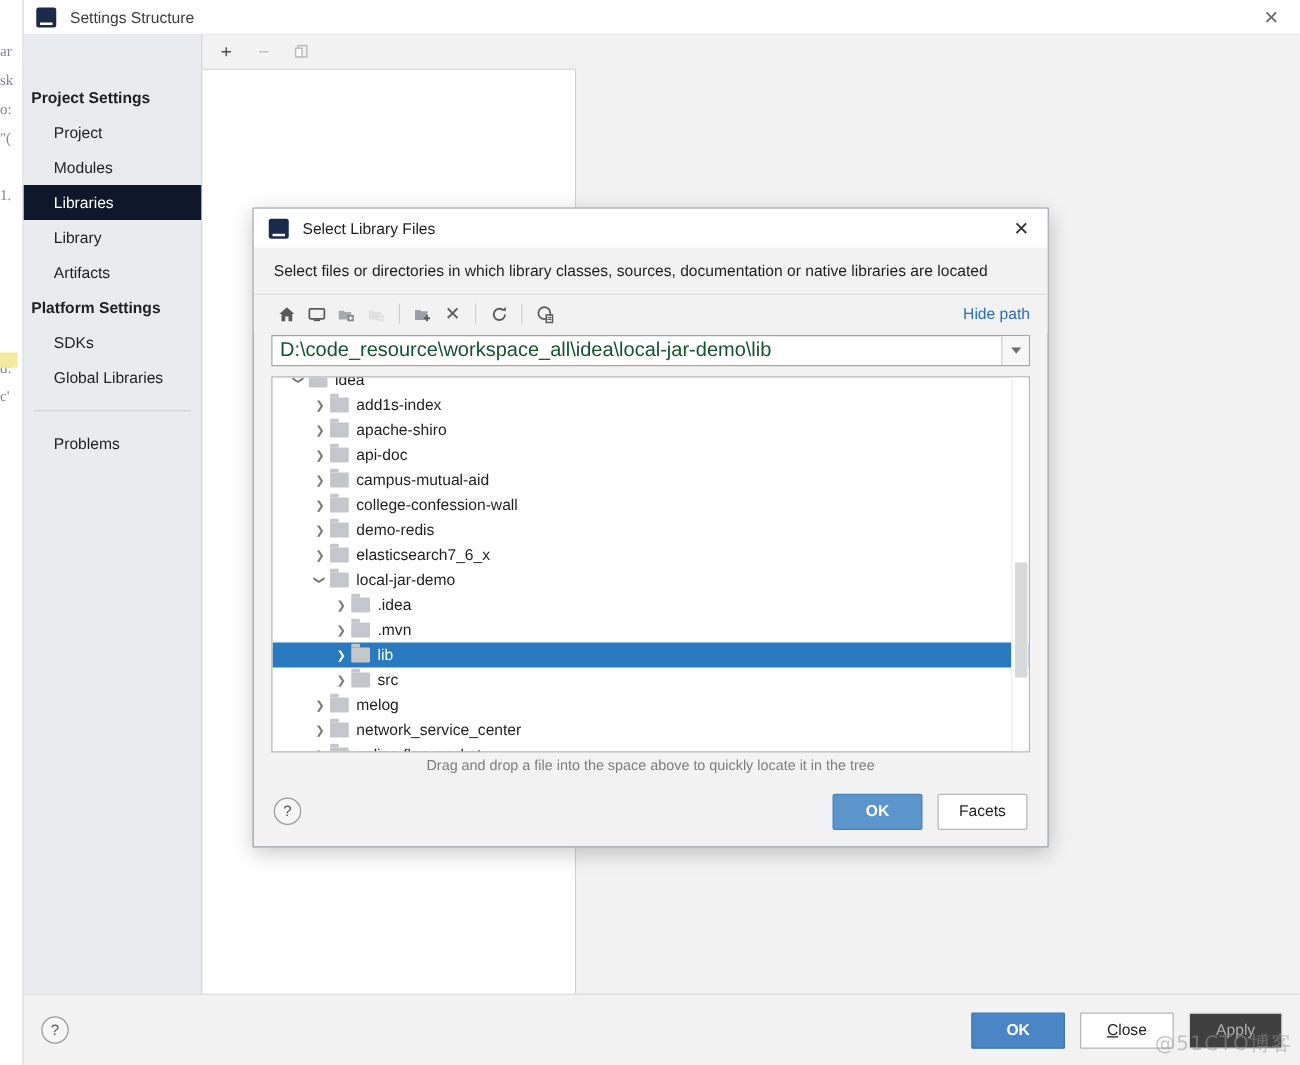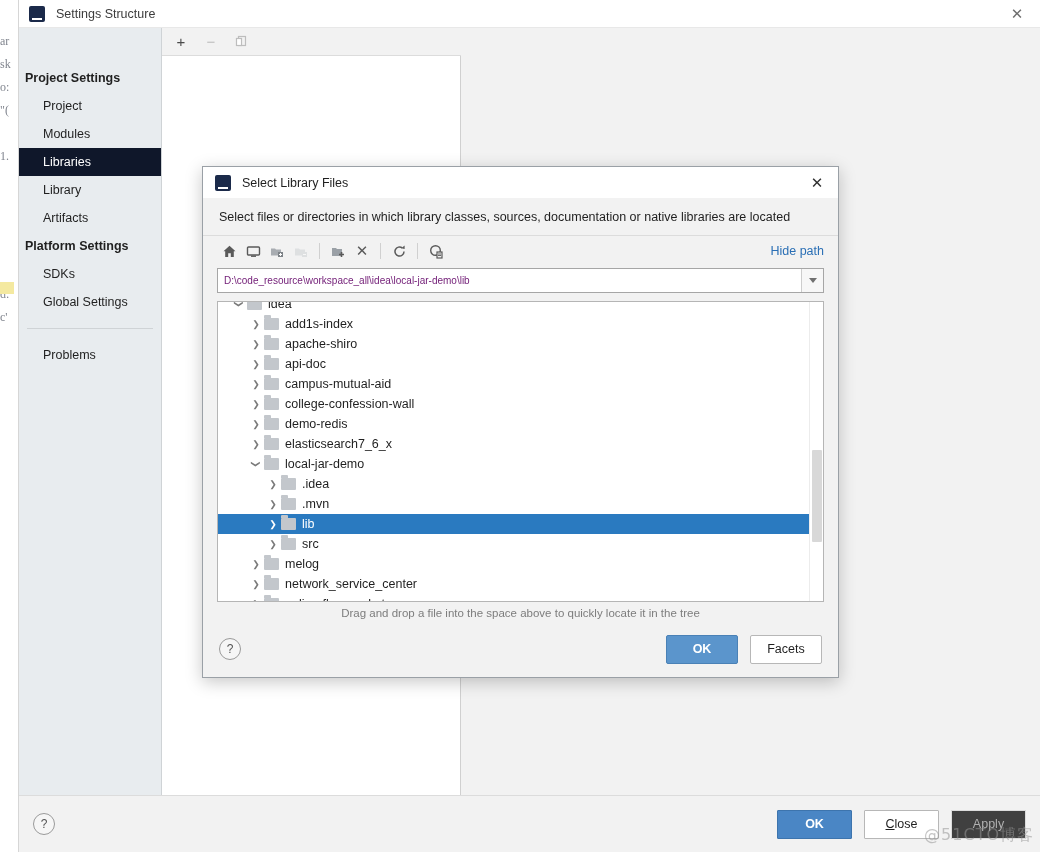--- a/index.html
+++ b/index.html
@@ -162,21 +162,21 @@
   .dtb.disabled { opacity: .4; }
   .hide-path {
     position: absolute; right: 14px; font-size: 12.5px; color: #2a6fb5; cursor: default;
   }
   .path-row { padding: 2px 14px 8px 14px; flex: none; }
   .path-box {
     height: 25px; border: 1px solid #a6a6a6; background: #ffffff;
     display: flex; align-items: center;
   }
   .path-text {
-    flex: 1; padding: 0 6px; font-size: 10px; color: #701a75;
+    flex: 1; padding: 0 6px; font-size: 16px; color: #14532d;
     white-space: nowrap; overflow: hidden;
   }
   .path-arrow {
     width: 22px; height: 23px; border-left: 1px solid #cdcdcd;
     background: #f7f7f7; display: flex; align-items: center; justify-content: center;
   }
   .caret-down {
     width: 0; height: 0; border-left: 4px solid transparent;
     border-right: 4px solid transparent; border-top: 5px solid #707070;
   }
@@ -263,21 +263,21 @@
 
       <div class="sidebar">
         <div class="side-group">Project Settings</div>
         <div class="side-item">Project</div>
         <div class="side-item">Modules</div>
         <div class="side-item selected">Libraries</div>
         <div class="side-item">Library</div>
         <div class="side-item">Artifacts</div>
         <div class="side-group">Platform Settings</div>
         <div class="side-item">SDKs</div>
-        <div class="side-item">Global Settings</div>
+        <div class="side-item">Global Libraries</div>
         <div class="side-sep"></div>
         <div class="side-item">Problems</div>
       </div>
 
       <div class="content-col">
         <div class="content-toolbar">
           <div class="tb-btn">+</div>
           <div class="tb-btn disabled">−</div>
           <div class="tb-btn disabled">
             <svg width="13" height="13" viewBox="0 0 13 13">

